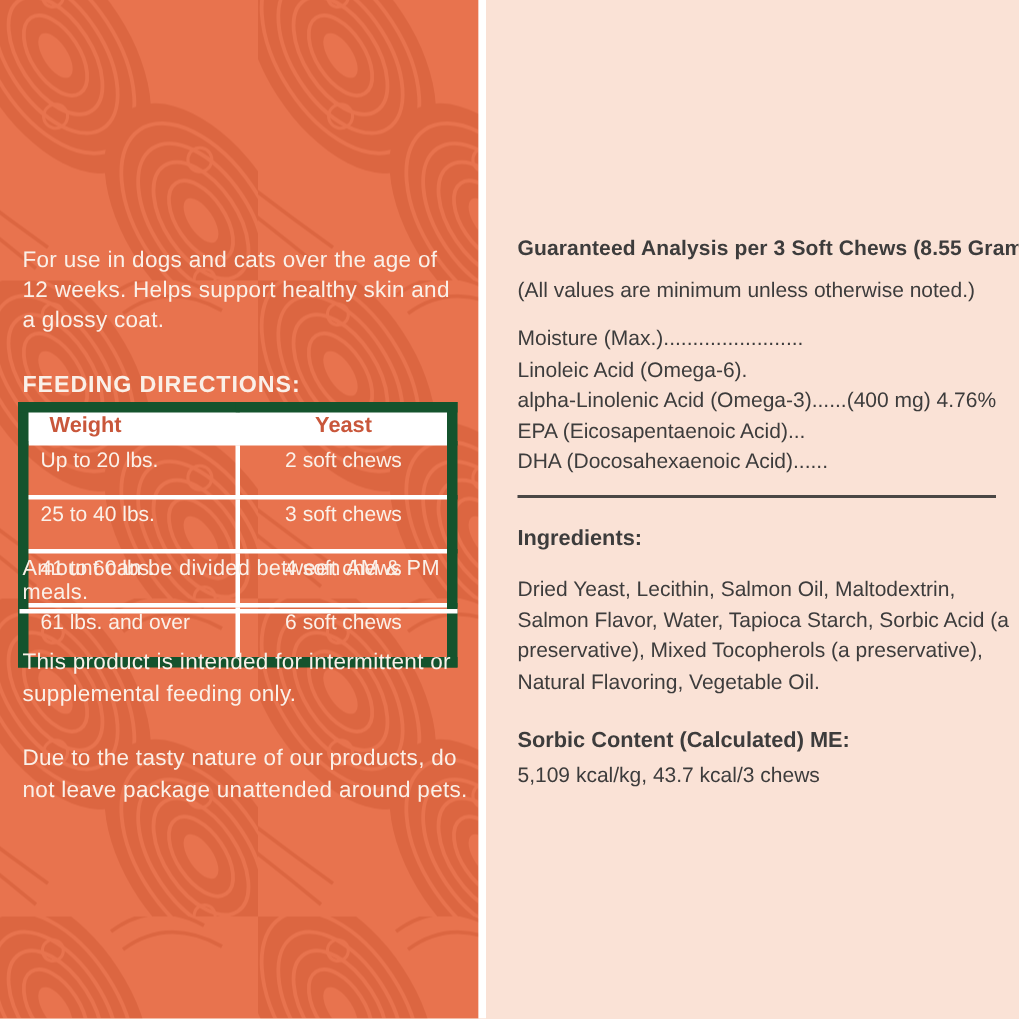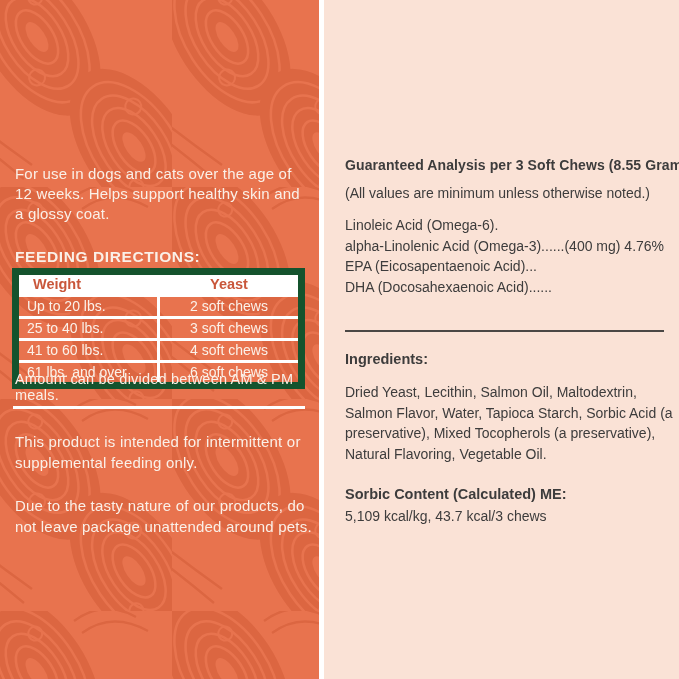--- a/index.html
+++ b/index.html
@@ -37,21 +37,21 @@
     font-size:14px;
   }
   .feeding-table th{
     background:#FFFFFF;color:#C9573B;font-weight:bold;
     border:3px solid #FFFFFF;height:16px;padding:1px 0 2px 0;
     font-size:14.5px;
   }
   .feeding-table th:first-child{text-align:left;padding-left:14px;width:50%;}
   .feeding-table th:last-child{text-align:center;}
   .feeding-table td{
-    border:3px solid #FFFFFF;height:15px;padding:1px 0 2px 0;
+    border:3px solid #FFFFFF;height:15px;padding:1px 0 16px 0;
     color:#FBF1E9;background:transparent;
   }
   .feeding-table td:first-child{text-align:left;padding-left:8px;}
   .feeding-table td:last-child{text-align:center;}
   .am-pm-note{
     position:absolute;left:15px;top:359px;width:300px;
     font-size:14.5px;letter-spacing:.2px;
   }
   .white-rule{
     position:absolute;left:13px;top:394px;width:292px;height:3px;
@@ -179,20 +179,21 @@
   </div>
 </div>
 
 <div class="panel-divider"></div>
 
 <div class="right-panel">
   <div class="ga-title">Guaranteed Analysis per 3 Soft Chews (8.55 Grams):</div>
   <div class="ga-sub">(All values are minimum unless otherwise noted.)</div>
 
   <div class="ga-lines">
+    <div class="ga-line">Moisture (Max.)........................</div>
     <div class="ga-line">Linoleic Acid (Omega-6).</div>
     <div class="ga-line">alpha-Linolenic Acid (Omega-3)......(400 mg) 4.76%</div>
     <div class="ga-line">EPA (Eicosapentaenoic Acid)...</div>
     <div class="ga-line">DHA (Docosahexaenoic Acid)......</div>
   </div>
 
   <div class="dark-rule"></div>
 
   <div class="ing-title">Ingredients:</div>
   <div class="ing-text">Dried Yeast, Lecithin, Salmon Oil, Maltodextrin, Salmon Flavor, Water, Tapioca Starch, Sorbic Acid (a preservative), Mixed Tocopherols (a preservative), Natural Flavoring, Vegetable Oil.</div>

